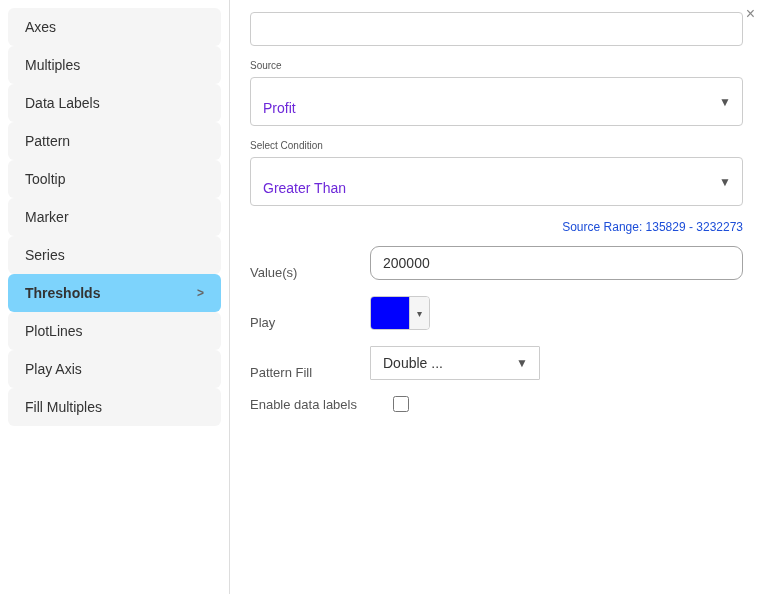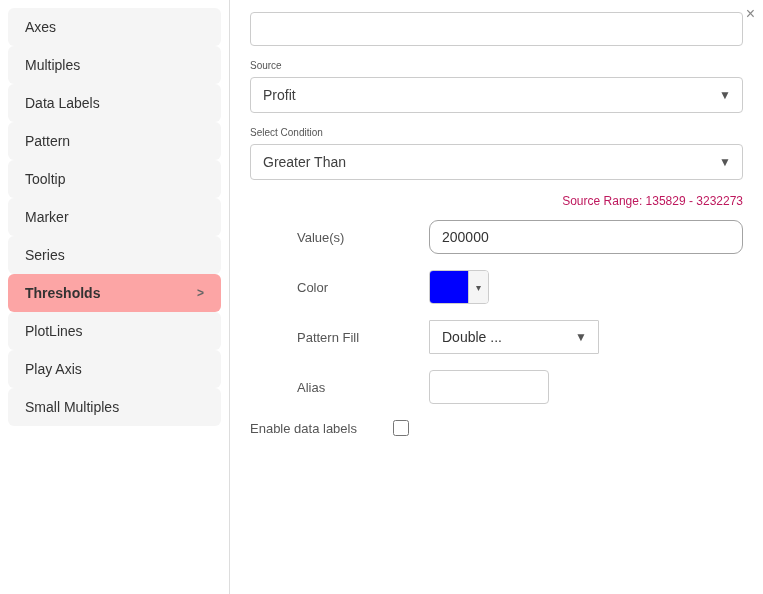--- a/index.html
+++ b/index.html
@@ -34,21 +34,21 @@
       background: #f5f5f5;
       color: #333;
       font-size: 14px;
       display: flex;
       align-items: center;
       justify-content: space-between;
       border: 1px solid transparent;
     }
 
     .sidebar-item.active {
-      background: #fca5a5;
+      background: #7dd3fc;
       font-weight: bold;
     }
 
     .sidebar-item .chevron {
       font-size: 12px;
       color: #666;
     }
 
     
     .main-content {
@@ -90,53 +90,51 @@
       display: block;
     }
 
     .select-wrapper {
       position: relative;
       width: 100%;
     }
 
     .form-select {
       width: 100%;
-      padding: 9px 36px 9px 12px;
+      padding: 22px 36px 9px 12px;
       border: 1px solid #ccc;
       border-radius: 4px;
       font-size: 14px;
       appearance: none;
       background: #fff;
       cursor: pointer;
-      color: #404040;
+      color: #6d28d9;
     }
 
     .select-chevron {
       position: absolute;
       right: 12px;
       top: 50%;
       transform: translateY(-50%);
       pointer-events: none;
       color: #555;
       font-size: 12px;
     }
 
     .source-range {
       text-align: right;
       font-size: 12px;
-      color: #be185d;
+      color: #1d4ed8;
       margin-bottom: 12px;
     }
 
     .form-row {
       display: flex;
-      align-items: center;
+      align-items: flex-end;
       margin-bottom: 16px;
-      gap: 12px;
-      margin-left: 47px;
     }
 
     .form-row-label {
       width: 120px;
       min-width: 120px;
       font-size: 13px;
       color: #555;
     }
 
     .form-row-control {
@@ -268,21 +266,21 @@
       <span>Thresholds</span>
       <span class="chevron">&gt;</span>
     </div>
     <div class="sidebar-item">
       <span>PlotLines</span>
     </div>
     <div class="sidebar-item">
       <span>Play Axis</span>
     </div>
     <div class="sidebar-item">
-      <span>Small Multiples</span>
+      <span>Fill Multiples</span>
     </div>
   </div>
 
 <div class="main-content">
 
   <button class="close-btn">×</button>
 
   
   <input class="top-input" type="text" value="" placeholder="" style="">
 
@@ -312,21 +310,21 @@
   
   <div class="form-row">
     <span class="form-row-label">Value(s)</span>
     <div class="form-row-control">
       <input class="text-input" type="text" value="200000" style="">
     </div>
   </div>
 
   
   <div class="form-row">
-    <span class="form-row-label">Color</span>
+    <span class="form-row-label">Play</span>
     <div class="form-row-control">
       <div class="color-picker-wrapper">
         <div class="color-swatch" style="background: rgb(0, 0, 255);"></div>
         <button class="color-dropdown-btn">▾</button>
       </div>
     </div>
   </div>
 
   
   <div class="form-row">
@@ -334,26 +332,20 @@
     <div class="form-row-control">
       <div class="pattern-select-wrapper">
         <select class="pattern-select">
         <option value="Double ...">Double ...</option><option value="Single">Single</option><option value="None">None</option><option value="Hatched">Hatched</option></select>
         <span class="select-chevron">▼</span>
       </div>
     </div>
   </div>
 
   
-  <div class="form-row">
-    <span class="form-row-label">Alias</span>
-    <div class="form-row-control">
-      <input class="alias-input" type="text" value="" style="">
-    </div>
-  </div>
 
   
   <div class="checkbox-row">
     <span class="checkbox-row-label">Enable data labels</span>
     <input class="checkbox-control" type="checkbox" style="">
   </div>
 
 </div>
 
 </body></html>

